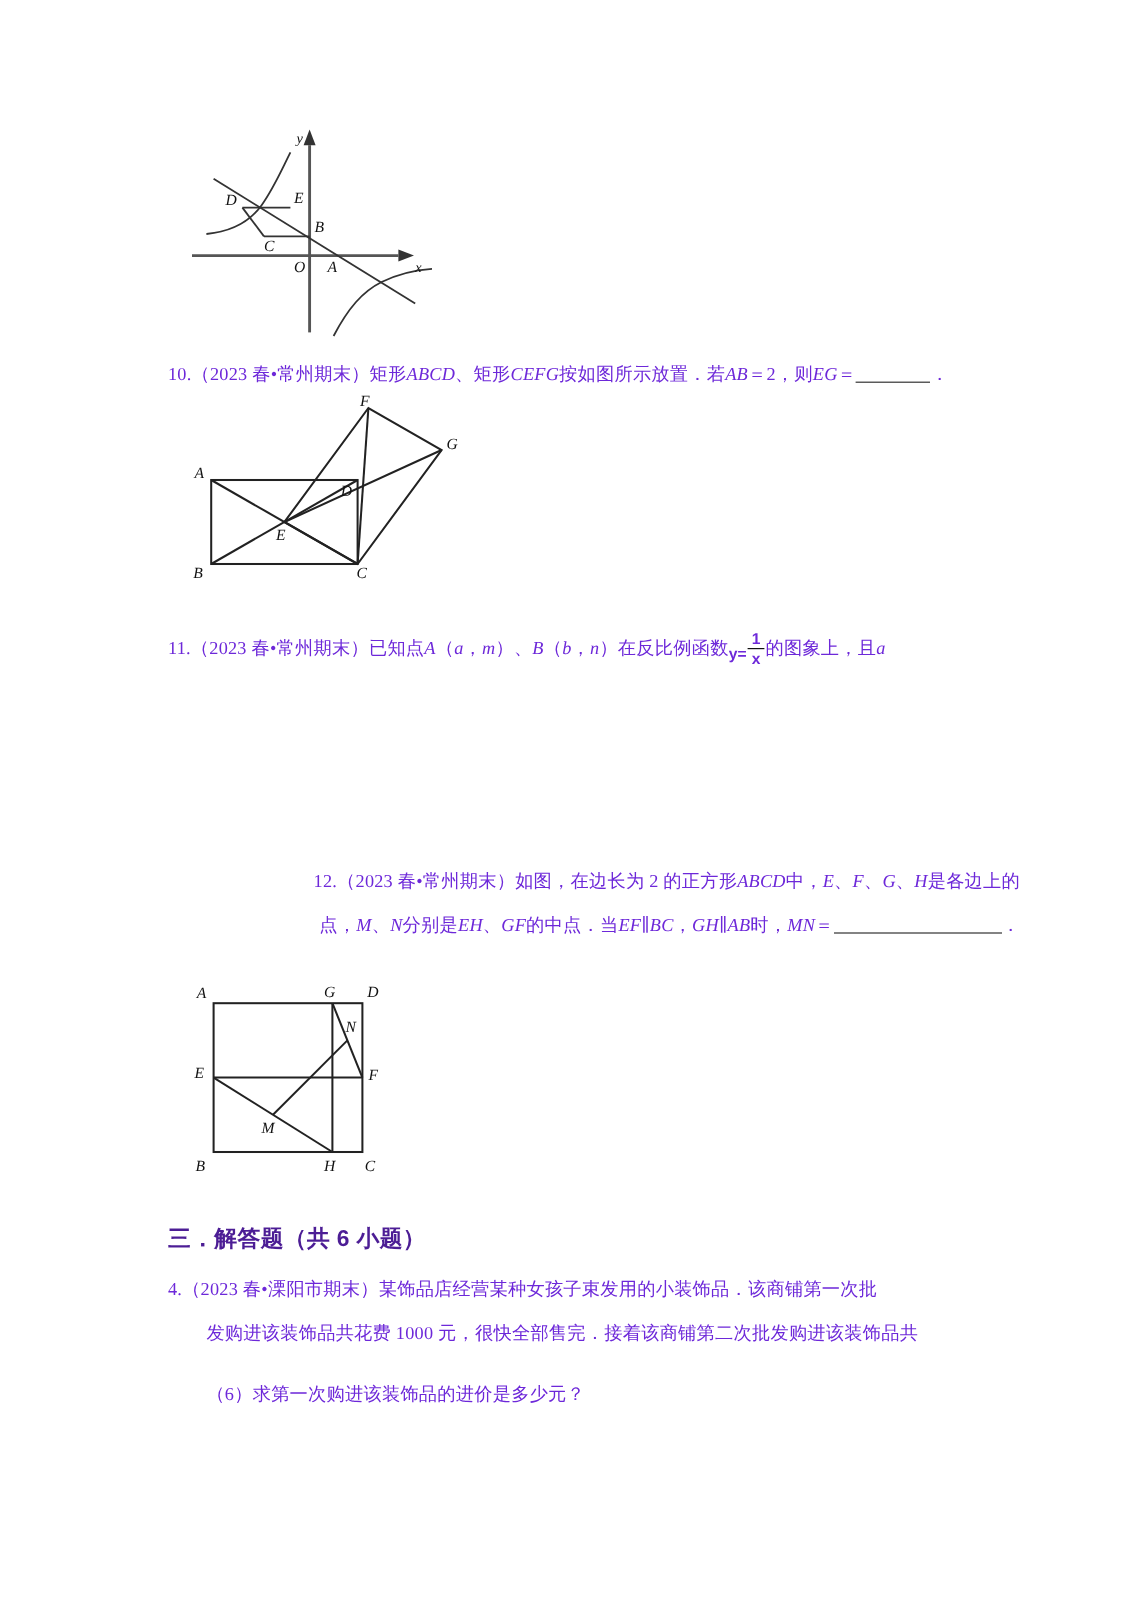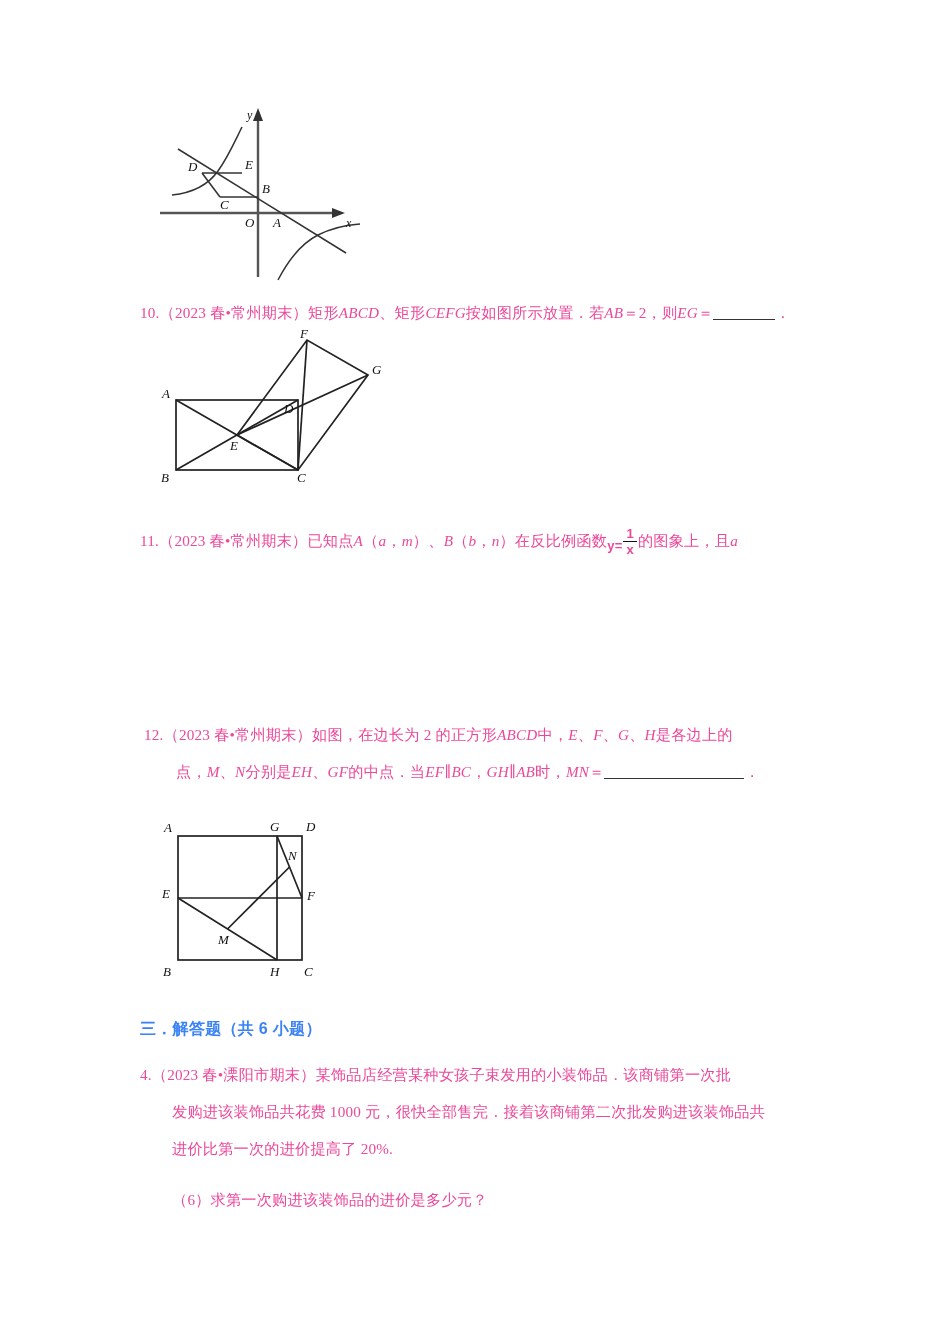--- a/index.html
+++ b/index.html
@@ -41,38 +41,38 @@
     font-style: italic;
     font-size: 12px;
     fill: #111;
   }
 
   
   .qblock {
     position: absolute;
     font-size: 15.2px;
     line-height: 37px;
-    color: #ec4899;
+    color: #6d28d9;
     letter-spacing: 0.2px;
   }
   .qline {
     white-space: nowrap;
   }
   .indent {
     padding-left: 32px;
   }
   .it {
     font-style: italic;
   }
   .sect-head {
     position: absolute;
-    font-size: 16px;
+    font-size: 19px;
     font-weight: bold;
     font-family: "Liberation Sans", "DejaVu Sans", sans-serif;
-    color: #3b82f6;
+    color: #4c1d95;
     letter-spacing: 0.3px;
   }
   .blank-line {
     display: inline-block;
     border-bottom: 1px solid #333;
     vertical-align: -2px;
   }
   .frac {
     display: inline-block;
     vertical-align: -8px;
@@ -161,21 +161,21 @@
       <text class="fig-label" x="70" y="118">E</text>
       <text class="fig-label" x="140" y="6">F</text>
       <text class="fig-label" x="212" y="42">G</text>
     </svg>
   </div>
 
   <div class="qblock" style="left:140px; top:522px; width:720px;">
     <div class="qline"><span>11.</span><span>（2023 春•常州期末）已知点</span><span class="it">A</span><span>（</span><span class="it">a</span><span>，</span><span class="it">m</span><span>）、</span><span class="it">B</span><span>（</span><span class="it">b</span><span>，</span><span class="it">n</span><span>）在反比例函数</span><span class="frac-lead">y=</span><span class="frac"><span class="num">1</span><span class="den">x</span></span><span>的图象上，且</span><span class="it">a</span></div>
   </div>
 
-  <div class="qblock" style="left:144px; top:716px; width:720px;">
+  <div class="qblock" style="left:130px; top:716px; width:720px;text-align:right;">
     <div class="qline"><span>12.</span><span>（2023 春•常州期末）如图，在边长为 2 的正方形</span><span class="it">ABCD</span><span>中，</span><span class="it">E</span><span>、</span><span class="it">F</span><span>、</span><span class="it">G</span><span>、</span><span class="it">H</span><span>是各边上的</span></div>
     <div class="qline indent"><span>点，</span><span class="it">M</span><span>、</span><span class="it">N</span><span>分别是</span><span class="it">EH</span><span>、</span><span class="it">GF</span><span>的中点．当</span><span class="it">EF</span><span>∥</span><span class="it">BC</span><span>，</span><span class="it">GH</span><span>∥</span><span class="it">AB</span><span>时，</span><span class="it">MN</span><span>＝</span><span class="blank-line" style="width:140px;"></span><span>．</span></div>
   </div>
 
   <div class="figure" style="left:160px; top:818px;">
     <svg width="200" height="165" viewBox="0 0 200 165">
 
       <rect x="18" y="18" width="124" height="124" fill="none" stroke="#222" stroke-width="1.7"></rect>
 
       <line x1="18" y1="80" x2="142" y2="80" stroke="#222" stroke-width="1.7"></line>
@@ -199,17 +199,16 @@
       <text class="fig-label" x="110" y="158">H</text>
       <text class="fig-label" x="144" y="158">C</text>
     </svg>
   </div>
 
   <div class="sect-head" style="left:140px; top:1019px;">三．解答题（共 6 小题）</div>
 
   <div class="qblock" style="left:140px; top:1056px; width:720px;">
     <div class="qline"><span>4.</span><span>（2023 春•溧阳市期末）某饰品店经营某种女孩子束发用的小装饰品．该商铺第一次批</span></div>
     <div class="qline indent">发购进该装饰品共花费 1000 元，很快全部售完．接着该商铺第二次批发购进该装饰品共</div>
-    <div class="qline indent">进价比第一次的进价提高了 20%.</div>
     <div class="qline indent" style="padding-top:14px;">（6）求第一次购进该装饰品的进价是多少元？</div>
   </div>
 
 </div>
 
 </body></html>

